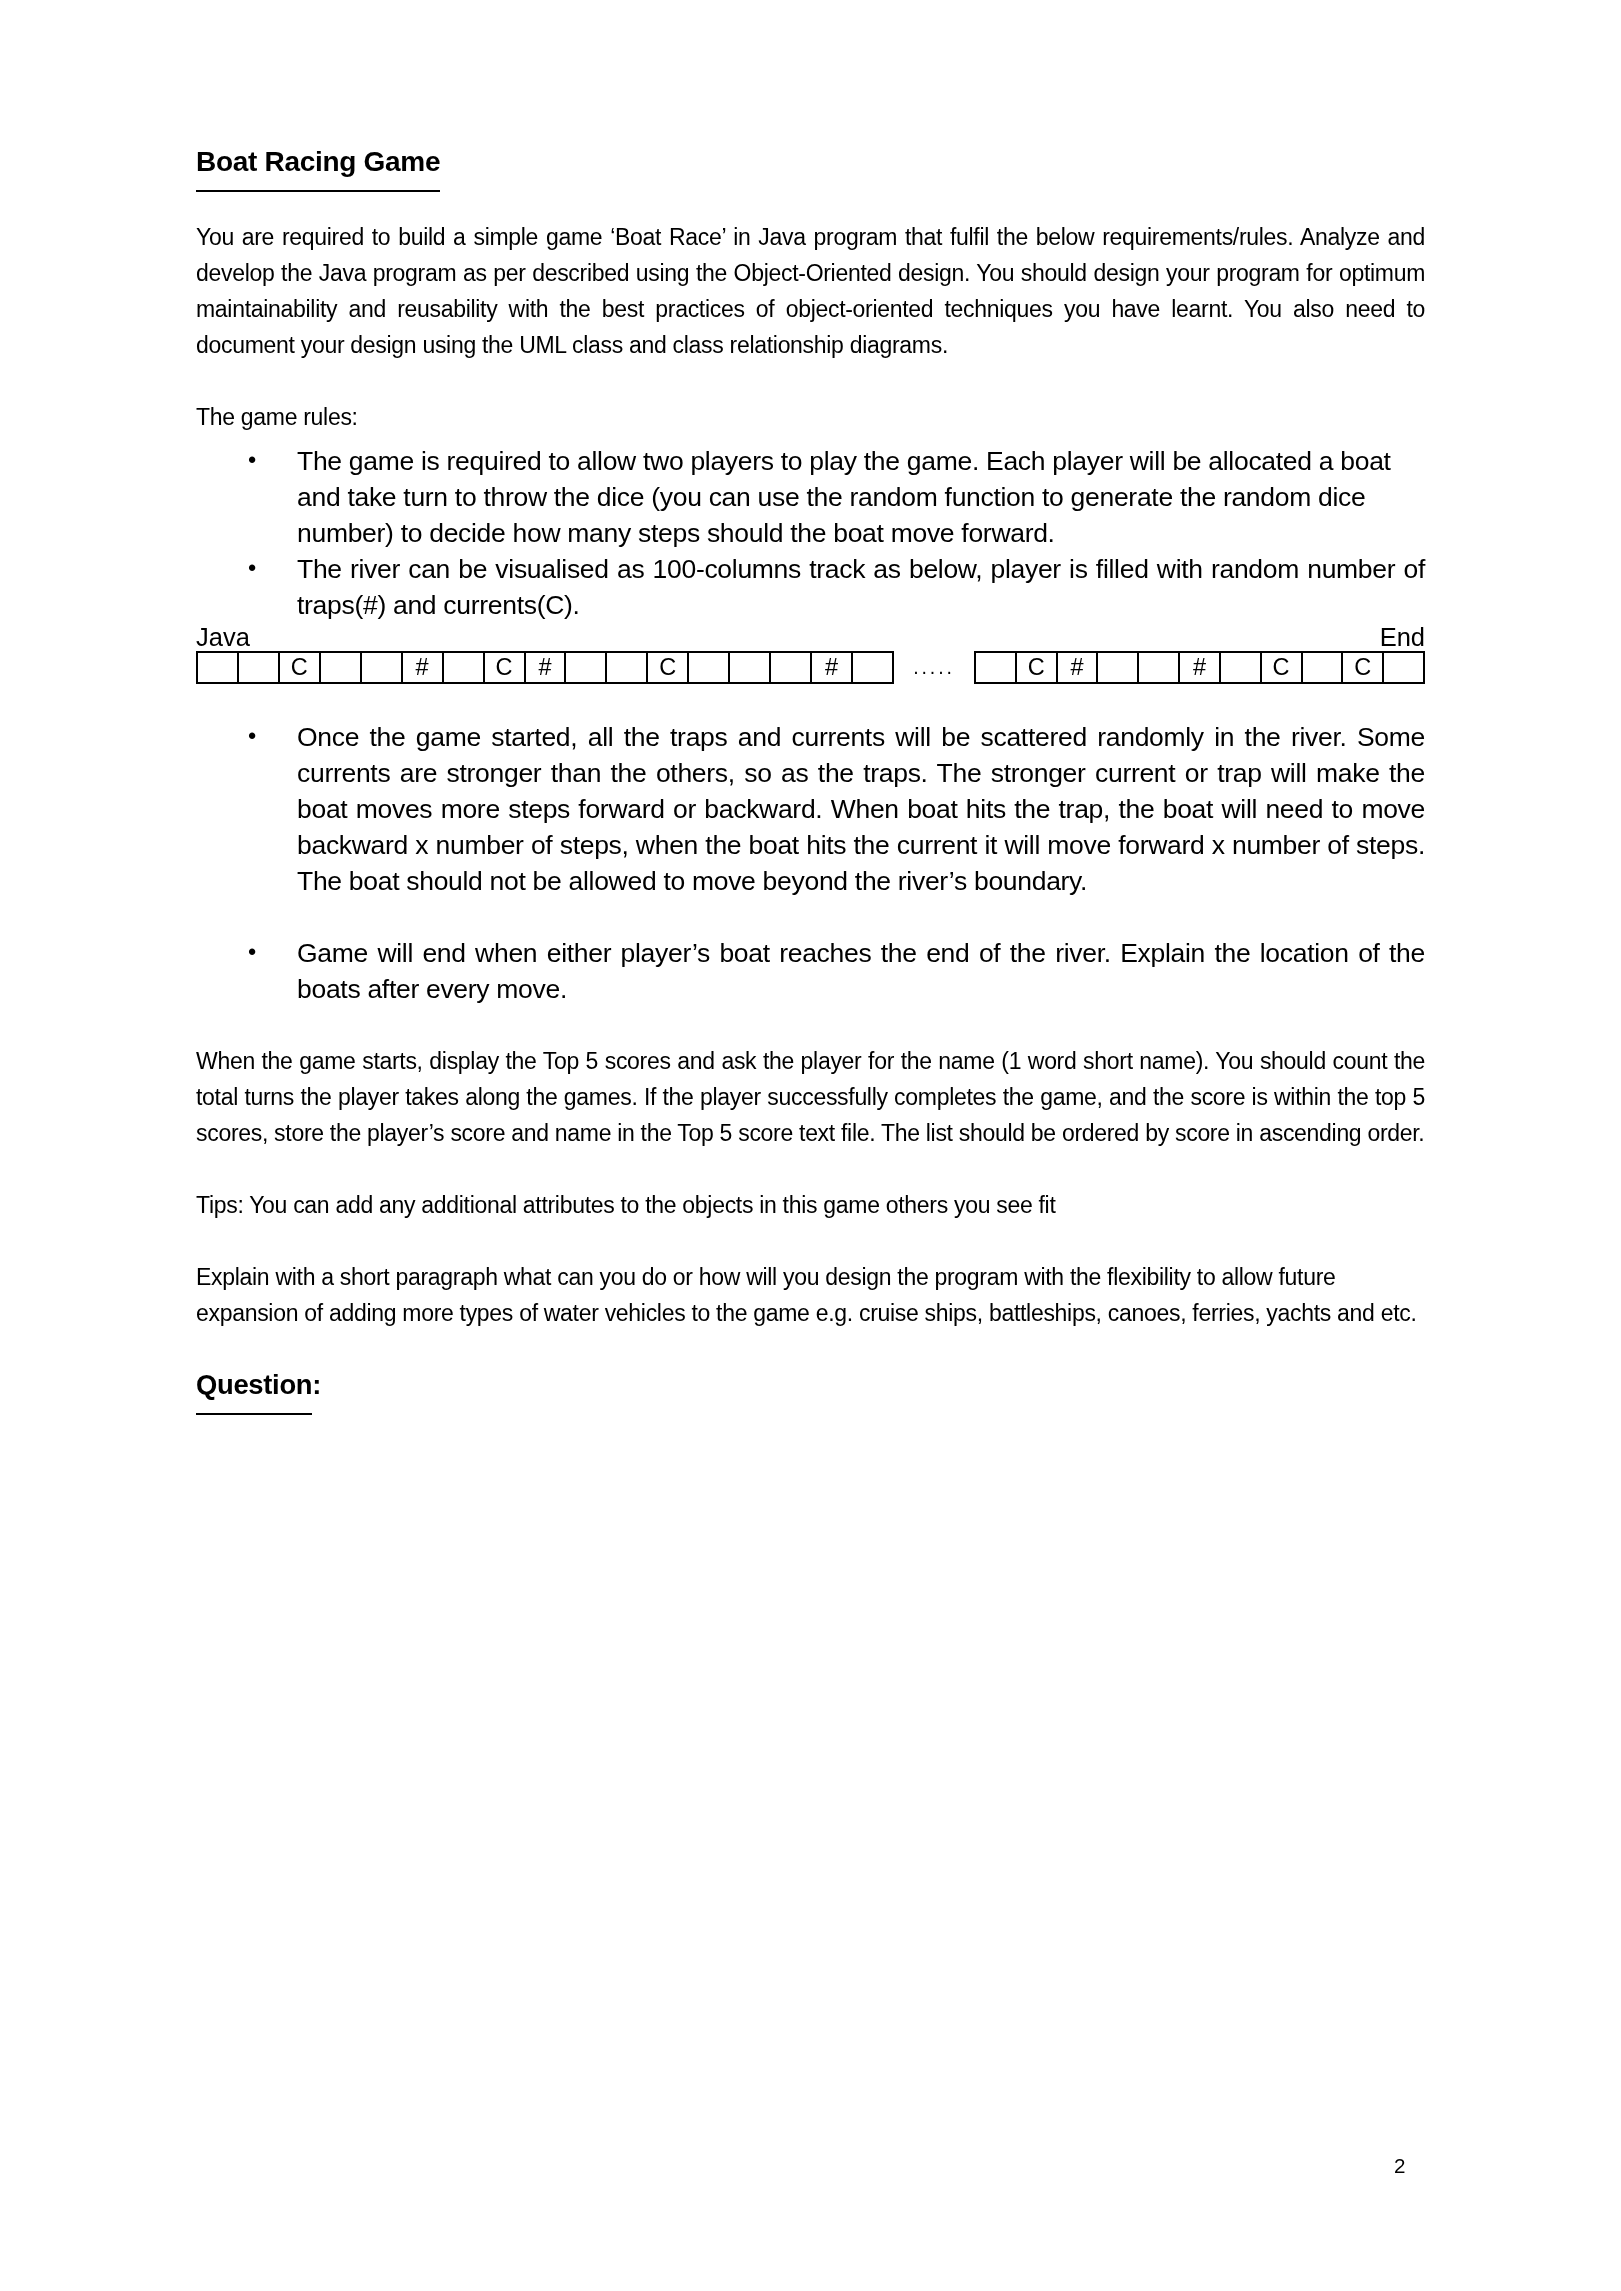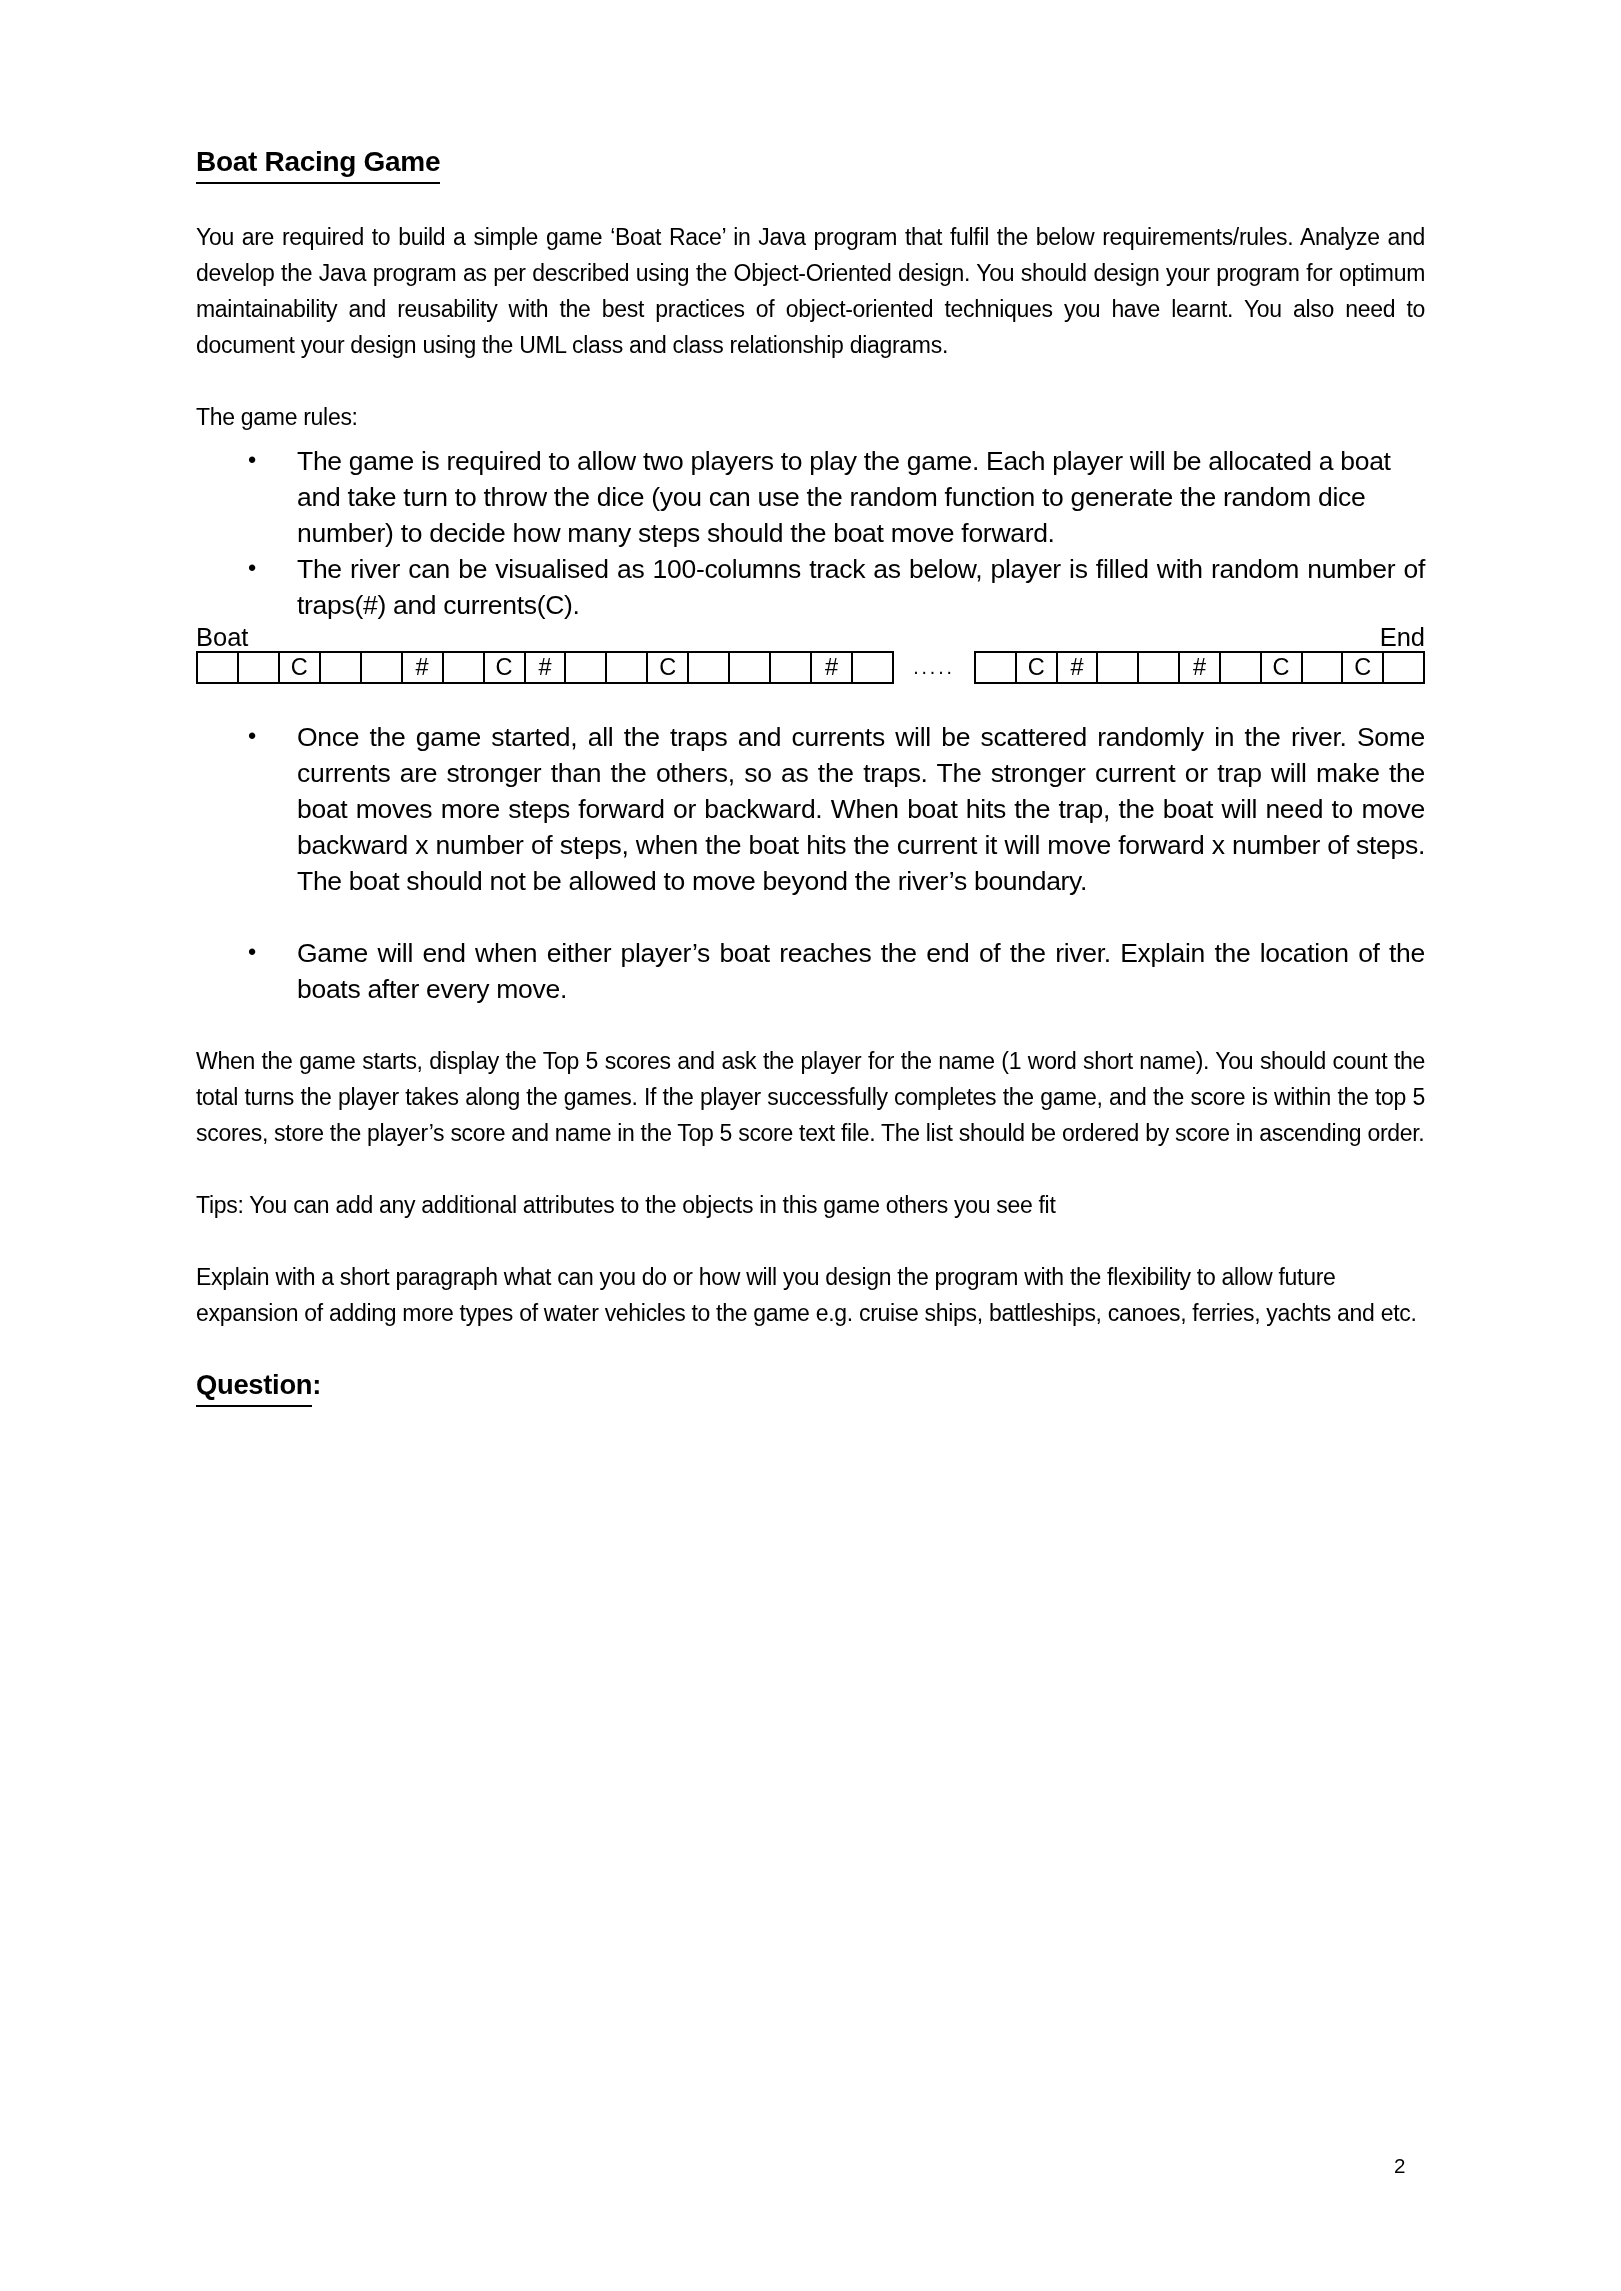--- a/index.html
+++ b/index.html
@@ -14,21 +14,21 @@
     padding: 145px 196px 0 196px;
     overflow: hidden;
     letter-spacing: -0.3px;
   }
   .title {
     margin: 0 0 41px 0;
     font-size: 28px;
     line-height: 33px;
     font-weight: bold;
   }
-  .u { border-bottom: 2.9px solid #000; padding-bottom: 5px; margin-top: 29px; }
+  .u { border-bottom: 2.9px solid #000; padding-bottom: 13px; margin-top: 29px; }
   .para {
     margin: 0 0 36px 0;
     font-size: 23px;
     line-height: 36px;
   }
   .justify { text-align: justify; }
   .heading-line { margin-bottom: 8px; }
   ul.rules { list-style: none; margin: 0; padding: 0; }
   ul.rules.block-end { margin-bottom: 36px; }
   li.rule {
@@ -102,21 +102,21 @@
 
   <p class="para heading-line">The game rules:</p>
 
   <ul class="rules">
     <li class="rule"><span class="dot">•</span><span>The game is required to allow two players to play the game. Each player will be allocated a boat and take turn to throw the dice (you can use the random function to generate the random dice number) to decide how many steps should the boat move forward.</span></li>
     <li class="rule justify"><span class="dot">•</span><span>The river can be visualised as 100-columns track as below, player is filled with random number of traps(#) and currents(C).</span></li>
   </ul>
 
   <div class="track">
     <div class="track-labels">
-      <span>Boat</span>
+      <span>Java</span>
       <span>End</span>
     </div>
     <div class="track-row">
       <div class="seg seg-left">
           <div class="cell"></div>
           <div class="cell"></div>
           <div class="cell">C</div>
           <div class="cell"></div>
           <div class="cell"></div>
           <div class="cell">#</div>

